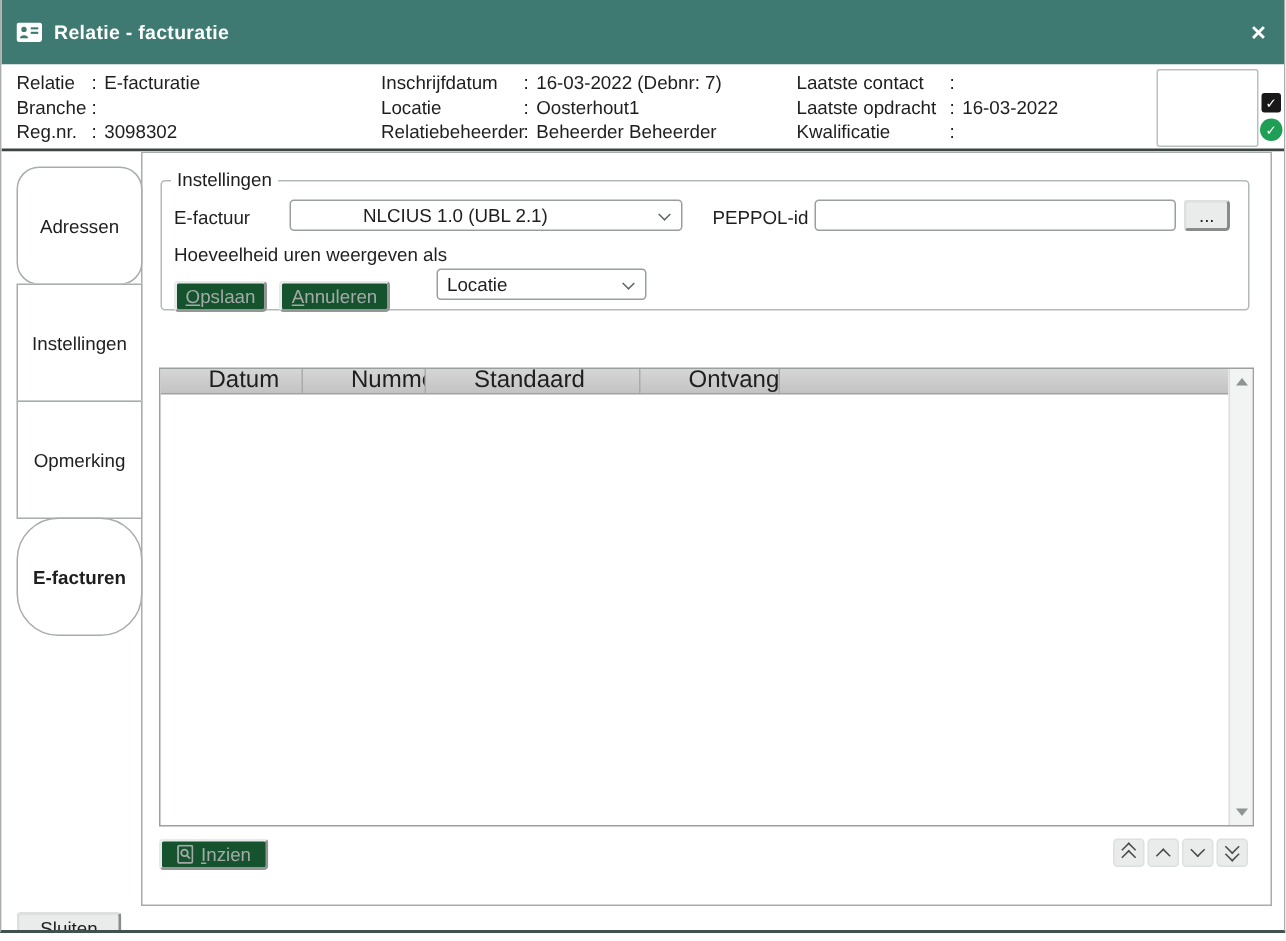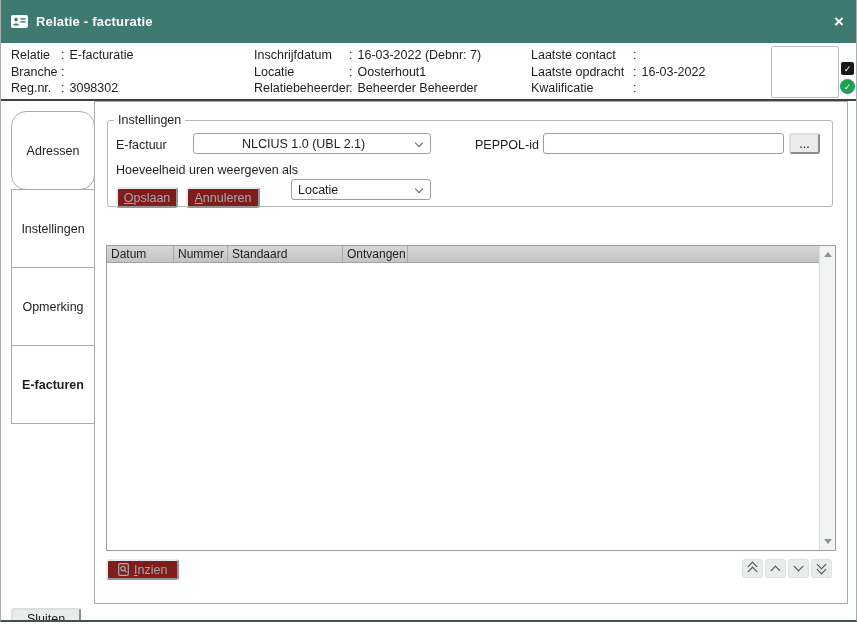--- a/index.html
+++ b/index.html
@@ -40,21 +40,21 @@
 
   
   .content { position: relative; height: 535px; background: #fff; }
 
   
   .tabs { position: absolute; left: 10px; top: 10px; width: 84px; z-index: 2; }
   .tab { height: 79px; border: 1px solid #a7adab; margin-top: -1px; background: #fff;
          display: flex; align-items: center; justify-content: center; text-align: center;
          padding: 4px; cursor: pointer; }
   .tab:first-child { margin-top: 0; border-radius: 15px; }
-  .tab.active { font-weight: 700; }
+  .tab.active { font-weight: 700; border-radius: 28px; }
 
   
   .panel { position: absolute; left: 93px; top: 0; width: 754px; height: 503px;
            border: 1px solid #a7adab; background: #fff; }
 
   fieldset.settings { position: absolute; left: 12px; top: 11px; width: 726px; height: 94px;
                       border: 1px solid #b3b9b7; border-radius: 3px; }
   fieldset.settings legend { margin-left: 6px; padding: 0 4px; font-size: 12.5px; }
   .f-abs { position: absolute; }
 
@@ -66,32 +66,32 @@
                transform: rotate(45deg); }
 
   .tinput { height: 21px; border: 1px solid #989f9d; border-radius: 3px; background: #fff;
             font-family: "Liberation Sans", sans-serif; font-size: 12.5px; padding: 0 5px; }
 
   .btn { height: 21px; background: #e9eceb; border: 1px solid #dcе0df; border-color:#dce0df;
          border-radius: 3px; display: inline-flex; align-items: center; justify-content: center;
          font-size: 12.5px; cursor: pointer; color: #1e1e1e; padding: 0 10px; }
   .btn > span { display: block; }
   .btn.ak > span::first-letter { text-decoration: underline; }
-  .btn.disabled { color: #a3aaa8; background: #7f1d1d; border-color: #e6eae9; }
+  .btn.disabled { color: #a3aaa8; background: #14532d; border-color: #e6eae9; }
 
   
   .filter-row { position: absolute; left: 0; top: 115px; width: 100%; height: 22px; }
 
   
   .grid { position: absolute; left: 11px; top: 143px; width: 730px; height: 306px;
           border: 1px solid #9aa09e; background: #fff; overflow: hidden; }
   .grid-head { display: flex; height: 17px; width: calc(100% - 16px);
                background: linear-gradient(#d6d6d6, #c3c3c3); border-bottom: 1px solid #a2a2a2; }
-  .gh { padding-left: 4px; line-height: 16px; font-size: 12px; border-right: 1px solid #ababab;
-        overflow: hidden; white-space: nowrap; }
+  .gh { padding-left: 4px; line-height: 16px; font-size: 16px; border-right: 1px solid #ababab;
+        overflow: hidden; white-space: nowrap; margin-left: 28px; }
   .gh.c0 { width: 67px; } .gh.c1 { width: 54px; } .gh.c2 { width: 115px; }
   .gh.c3 { width: 65px; } .gh.c4 { flex: 1; border-right: none; }
   .vscroll { position: absolute; right: 0; top: 0; bottom: 0; width: 16px;
              background: #f2f3f3; border-left: 1px solid #dcdddd; }
   .tri-up { position: absolute; top: 6px; left: 4px; width: 0; height: 0;
             border-left: 4px solid transparent; border-right: 4px solid transparent;
             border-bottom: 5px solid #8e9492; }
   .tri-down { position: absolute; bottom: 6px; left: 4px; width: 0; height: 0;
               border-left: 4px solid transparent; border-right: 4px solid transparent;
               border-top: 5px solid #8e9492; }
@@ -194,21 +194,21 @@
       <div class="tab">Opmerking</div>
       <div class="tab active">E-facturen</div>
     </div>
 
     <div class="panel">
 
       <fieldset class="settings">
         <legend>Instellingen</legend>
 
         <span class="f-abs" style="left:8px; top:8px; line-height:21px;">E-factuur</span>
-        <div class="select f-abs" style="left:85px; top:6px; width:238px;padding-left:48px;">
+        <div class="select f-abs" style="left:85px; top:6px; width:262px;padding-left:48px;">
           <span>NLCIUS 1.0 (UBL 2.1)</span>
           <span class="chev-down"></span>
         </div>
 
         <span class="f-abs" style="left:367px; top:8px; line-height:21px;">PEPPOL-id</span>
         <input class="tinput f-abs" style="left: 435px; top: 6px; width: 241px;" value="">
         <button class="btn f-abs" style="left:681px; top:6px; width:31px; padding:0;">
             <span>...</span>
           </button>
 

